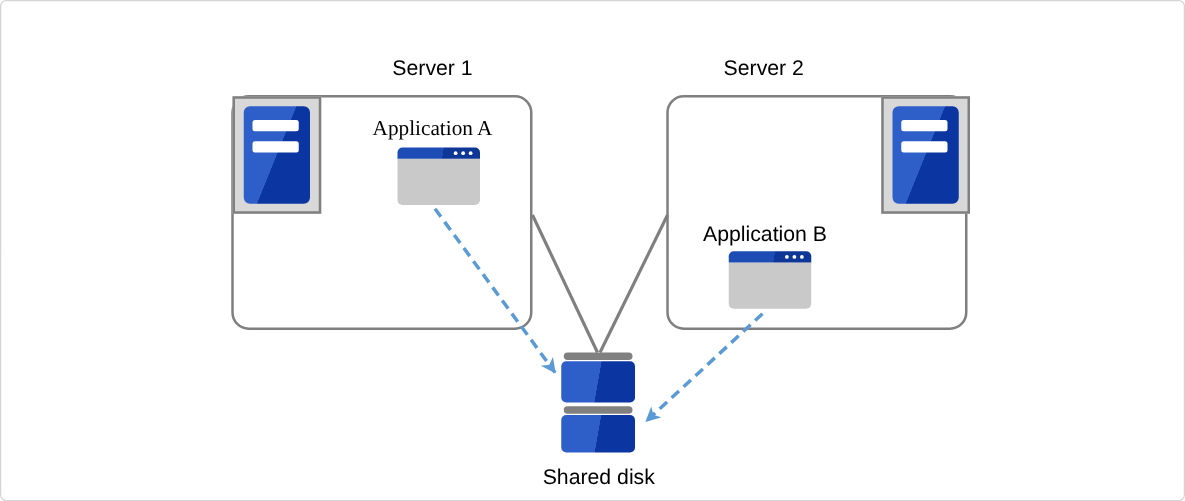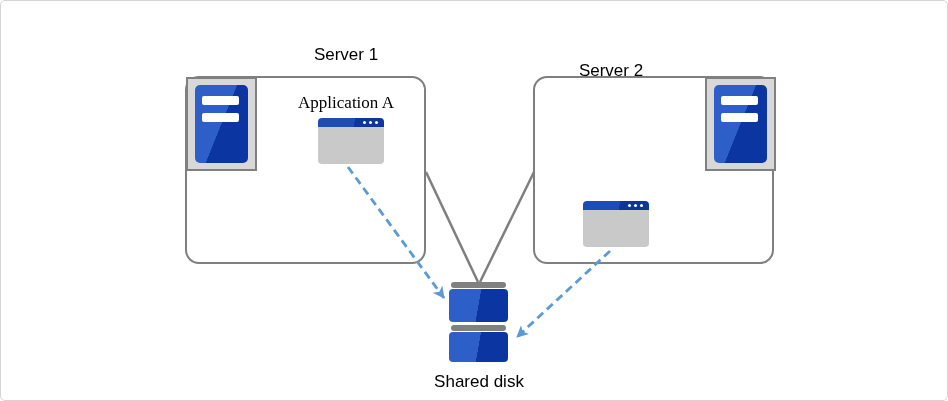--- a/index.html
+++ b/index.html
@@ -69,21 +69,21 @@
 </style>
 </head>
 <body>
 
 <div class="canvas">
 
   <div class="server-box" id="box1"></div>
   <div class="server-box" id="box2"></div>
 
   <div class="lbl" style="left:345px;top:44px;text-align:right;">Server 1</div>
-  <div class="lbl" style="left:610px;top:60px;">Server 2</div>
+  <div class="lbl" style="left:610px;top:44px;">Server 2</div>
 
   <div class="tower" id="tower1">
     <div class="tower-inner">
       <div class="tower-slot s1"></div>
       <div class="tower-slot s2"></div>
     </div>
   </div>
   <div class="tower" id="tower2">
     <div class="tower-inner">
       <div class="tower-slot s1"></div>
@@ -96,20 +96,21 @@
     <div class="win-titlebar">
       <div class="win-dots">
         <span class="win-dot"></span>
           <span class="win-dot"></span>
           <span class="win-dot"></span>
       </div>
     </div>
     <div class="win-body"></div>
   </div>
 
+  <div class="lbl" style="left:611px;top:177px;">Application B</div>
   <div class="window-icon" id="winB">
     <div class="win-titlebar">
       <div class="win-dots">
         <span class="win-dot"></span>
           <span class="win-dot"></span>
           <span class="win-dot"></span>
       </div>
     </div>
     <div class="win-body"></div>
   </div>

